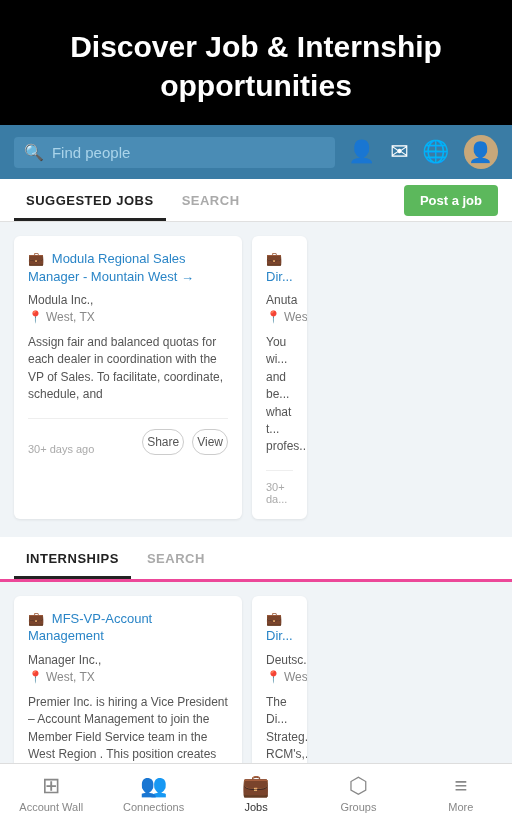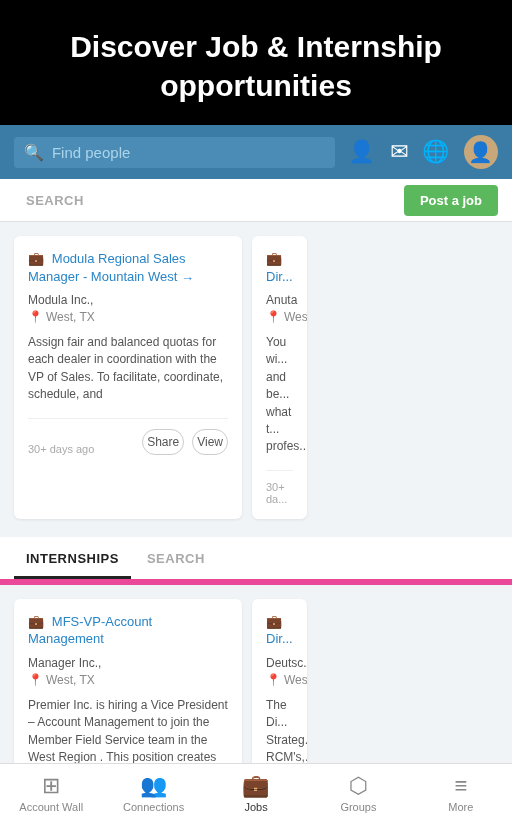--- a/index.html
+++ b/index.html
@@ -192,21 +192,21 @@
       margin-right: 4px;
       font-size: 13px;
     }
 
     
     .section-tabs-bar {
       background: white;
       display: flex;
       align-items: center;
       padding: 0 14px;
-      border-bottom: 6px solid #ec4899;
+      border-bottom: 3px solid #ec4899;
       gap: 0;
       margin-top: 4px;
     }
 
     
     .bottom-nav {
       position: fixed;
       bottom: 0;
       width: 512px;
       background: white;
@@ -256,20 +256,21 @@
     <span class="nav-icon">👤</span>
     <span class="nav-icon">✉</span>
     <span class="nav-icon">🌐</span>
     <div class="avatar-circle">👤</div>
   </div>
 </div>
 
 <div class="content">
 
   <div class="tabs-bar">
+    <div class="tab active">SUGGESTED JOBS</div>
     <div class="tab">SEARCH</div>
     <button class="post-job-btn">Post a job</button>
   </div>
 
   <div class="cards-row">
 
     <div class="job-card">
       <div class="job-title">
         <span class="briefcase-icon">💼</span>
         <span>Modula Regional Sales Manager - Mountain West →</span>

